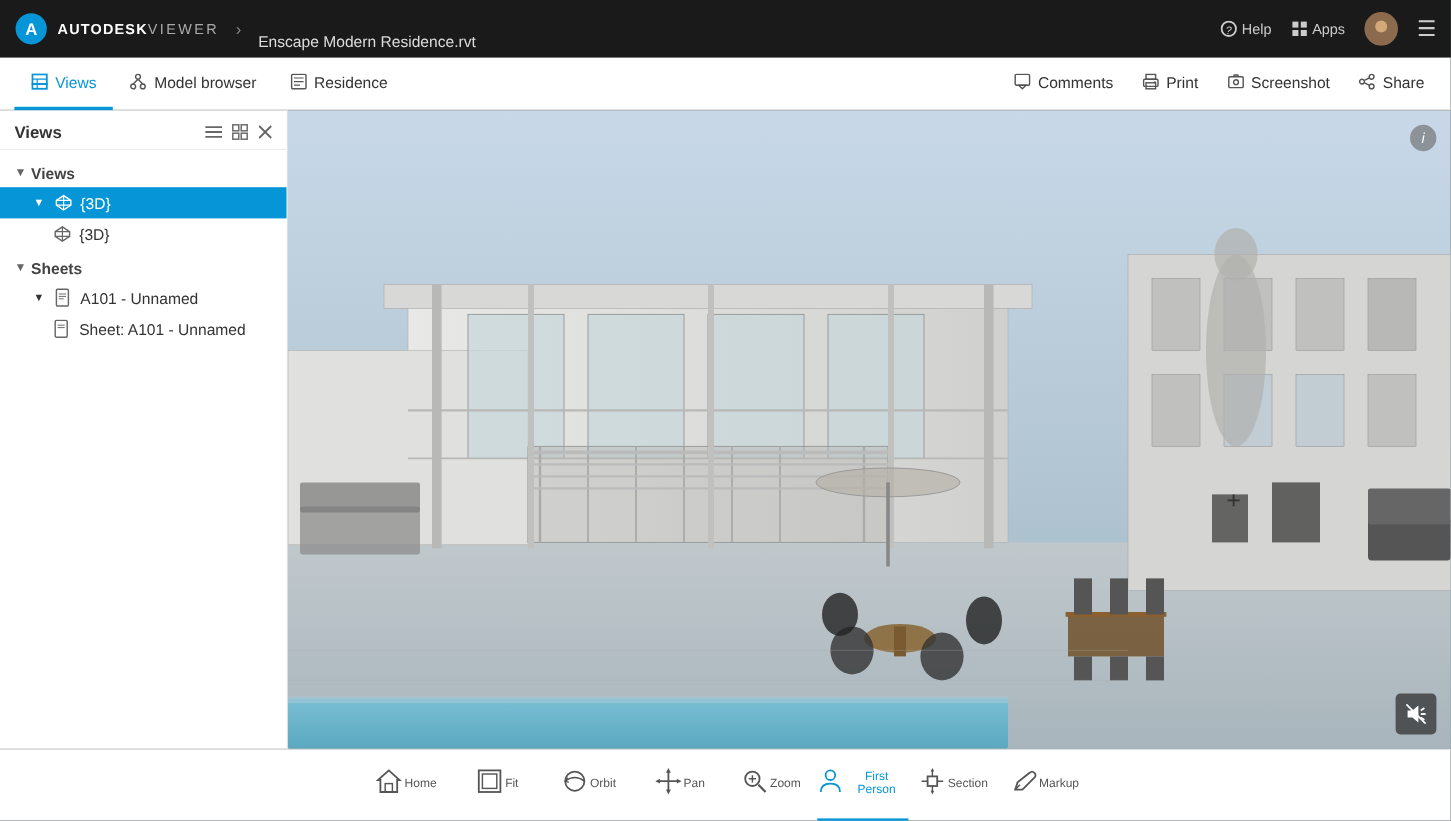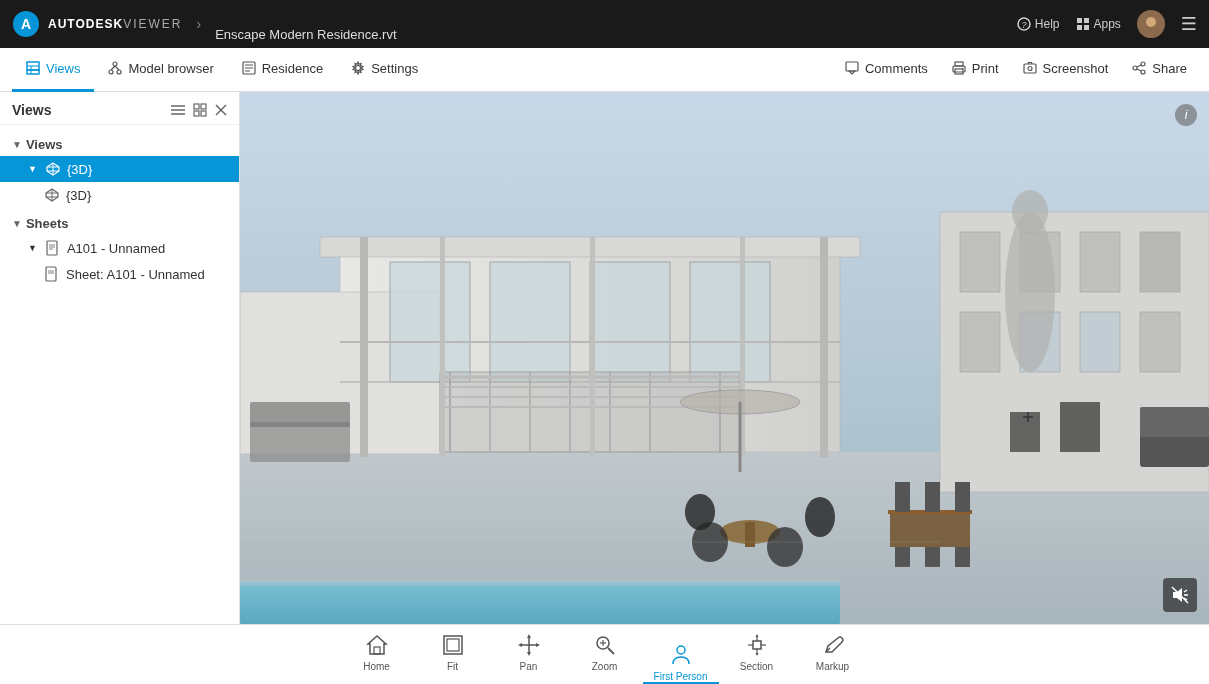--- a/index.html
+++ b/index.html
@@ -218,21 +218,21 @@
       height: 60px;
       background: #fff;
       border-top: 1px solid #ddd;
       display: flex;
       align-items: center;
       justify-content: center;
       gap: 0;
     }
     .bottom-btn {
       display: flex;
-      flex-direction: column;
+      flex-direction: row;
       align-items: center;
       justify-content: center;
       gap: 2px;
       width: 76px;
       height: 60px;
       cursor: pointer;
       border: none;
       background: none;
       color: #555;
       font-size: 10px;
@@ -324,27 +324,20 @@
       <span>Model browser</span>
     </button>
     <button class="toolbar-btn">
       <svg width="14" height="14" viewBox="0 0 14 14">
         <rect x="1" y="1" width="12" height="12" rx="1" fill="none" stroke="#555" stroke-width="1.2"></rect>
         <line x1="3" y1="4" x2="11" y2="4" stroke="#555" stroke-width="1"></line>
         <line x1="3" y1="7" x2="11" y2="7" stroke="#555" stroke-width="1"></line>
         <line x1="3" y1="10" x2="8" y2="10" stroke="#555" stroke-width="1"></line>
       </svg>
       <span>Residence</span>
-    </button>
-    <button class="toolbar-btn">
-      <svg width="14" height="14" viewBox="0 0 14 14">
-        <circle cx="7" cy="7" r="2.5" fill="none" stroke="#555" stroke-width="1.2"></circle>
-        <path d="M7 1 L7.8 3.2 L10 2.5 L9.5 4.8 L12 5.5 L10.3 7 L12 8.5 L9.5 9.2 L10 11.5 L7.8 10.8 L7 13 L6.2 10.8 L4 11.5 L4.5 9.2 L2 8.5 L3.7 7 L2 5.5 L4.5 4.8 L4 2.5 L6.2 3.2 Z" fill="none" stroke="#555" stroke-width="1.2"></path>
-      </svg>
-      <span>Settings</span>
     </button>
   </div>
   <div class="toolbar-right">
     <button class="toolbar-btn">
       <svg width="14" height="14" viewBox="0 0 14 14">
         <rect x="1" y="1" width="12" height="9" rx="1" fill="none" stroke="#555" stroke-width="1.2"></rect>
         <polygon points="4,10 7,13 10,10" fill="none" stroke="#555" stroke-width="1.2"></polygon>
       </svg>
       <span>Comments</span>
     </button>
@@ -613,20 +606,30 @@
   <button class="bottom-btn">
     <span class="btn-icon">
       <svg width="22" height="22" viewBox="0 0 22 22">
           <rect x="2" y="2" width="18" height="18" fill="none" stroke="#555" stroke-width="1.5"></rect>
           <rect x="5" y="5" width="12" height="12" fill="none" stroke="#555" stroke-width="1.2"></rect>
         </svg>
     </span>
     <span class="btn-label">Fit</span>
   </button>
 
+  <button class="bottom-btn">
+    <span class="btn-icon">
+      <svg width="22" height="22" viewBox="0 0 22 22">
+          <circle cx="11" cy="11" r="8" fill="none" stroke="#555" stroke-width="1.5"></circle>
+          <path d="M3 11 Q11 5 19 11" fill="none" stroke="#555" stroke-width="1.2"></path>
+          <path d="M5 8 L3 11 L6 12" fill="none" stroke="#555" stroke-width="1.2"></path>
+        </svg>
+    </span>
+    <span class="btn-label">Orbit</span>
+  </button>
 
   <button class="bottom-btn">
     <span class="btn-icon">
       <svg width="22" height="22" viewBox="0 0 22 22">
           <line x1="11" y1="2" x2="11" y2="20" stroke="#555" stroke-width="1.5"></line>
           <line x1="2" y1="11" x2="20" y2="11" stroke="#555" stroke-width="1.5"></line>
           <polygon points="11,0 9,4 13,4" fill="#555"></polygon>
           <polygon points="11,22 9,18 13,18" fill="#555"></polygon>
           <polygon points="0,11 4,9 4,13" fill="#555"></polygon>
           <polygon points="22,11 18,9 18,13" fill="#555"></polygon>

